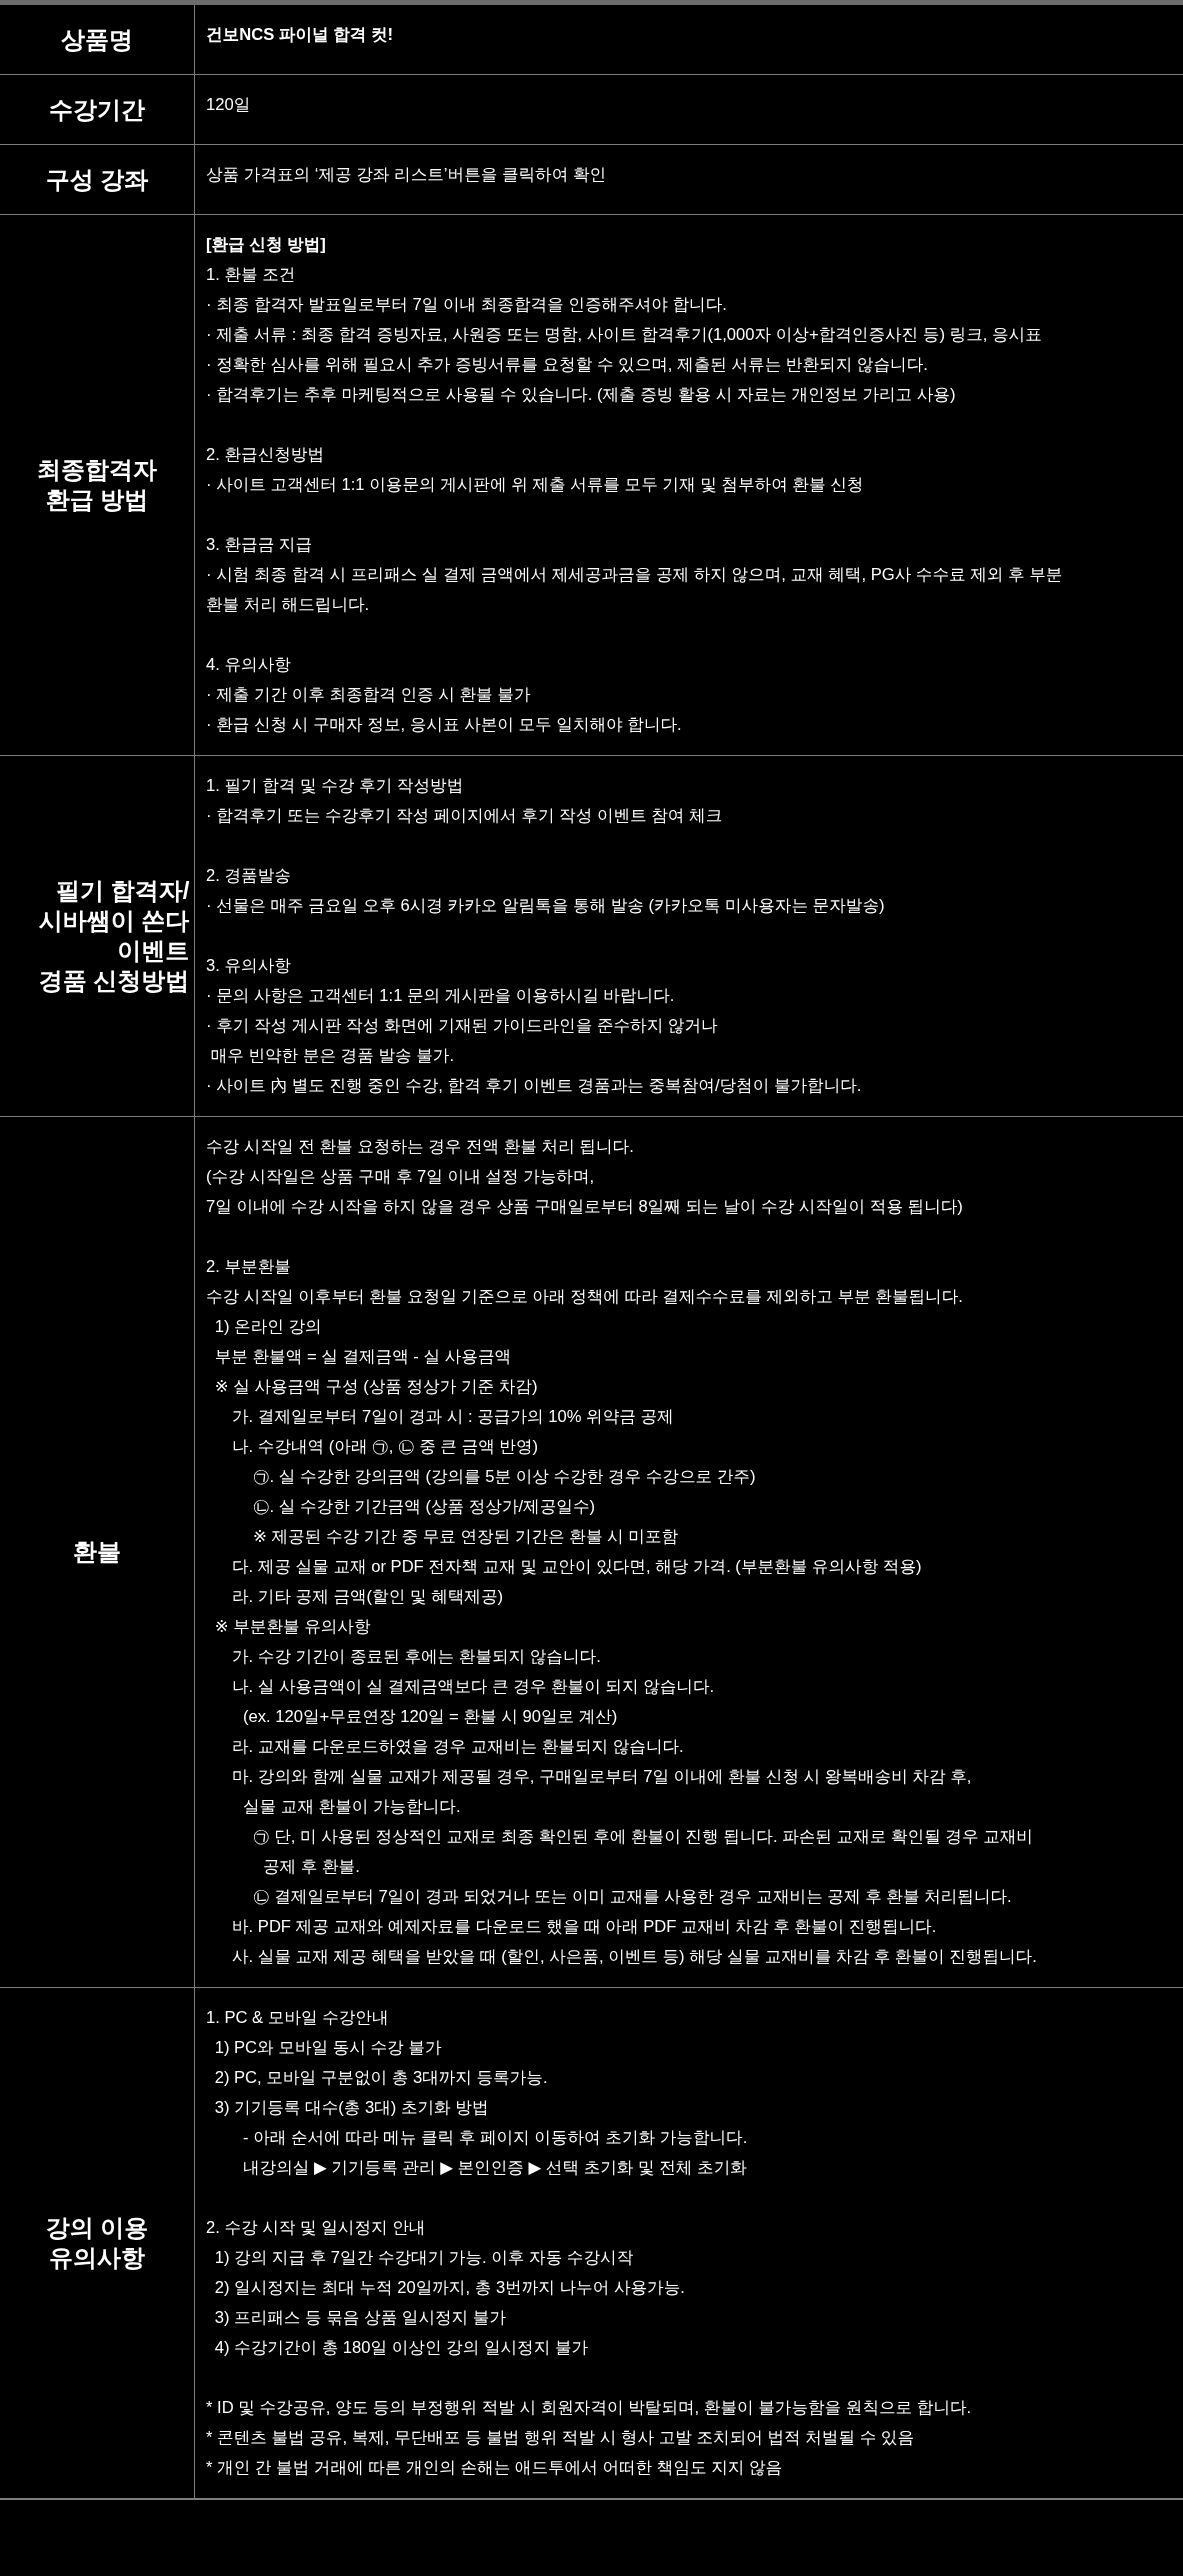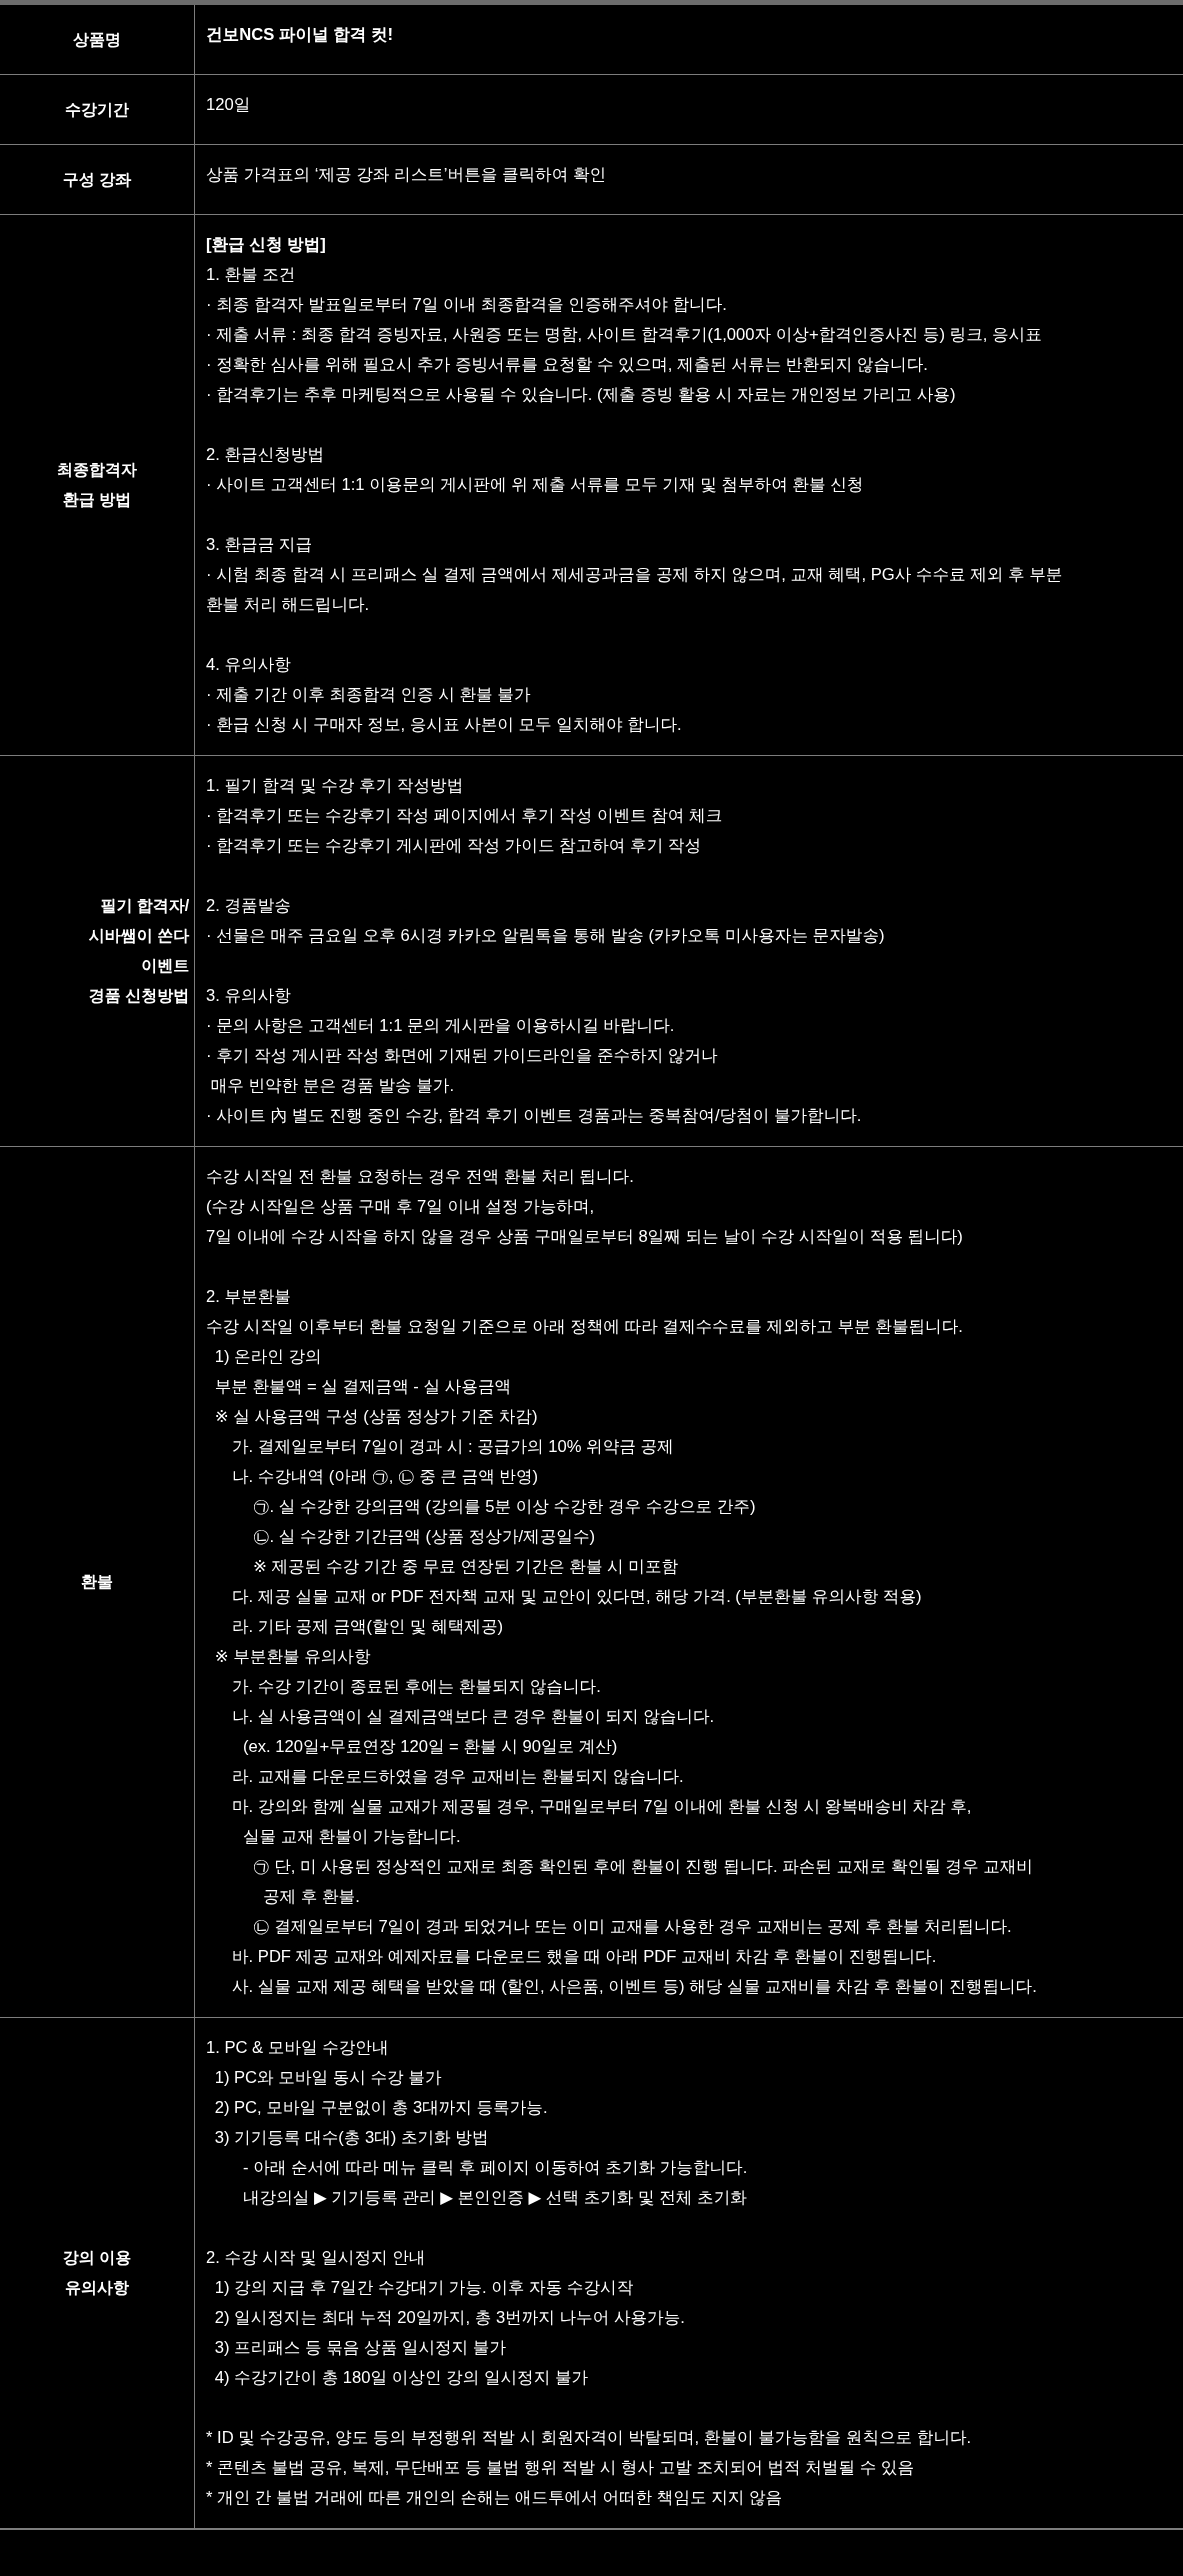--- a/index.html
+++ b/index.html
@@ -11,21 +11,21 @@
   }
   .row{display:flex;border-bottom:1.6px solid #7d7d7d;align-items:stretch;}
   .row:last-child{border-bottom:none;}
   .label-cell{
     flex:0 0 195px;width:195px;box-sizing:border-box;
     border-right:1.6px solid #7d7d7d;
     display:flex;flex-direction:column;justify-content:center;align-items:center;
     padding:8px 4.7px;
   }
   .label-cell.left{align-items:flex-end;padding-left:7px;}
-  .label-line{font-size:16px;font-weight:700;line-height:30px;white-space:nowrap;}
+  .label-line{font-size:24px;font-weight:700;line-height:30px;white-space:nowrap;}
   .content-cell{flex:1 1 auto;box-sizing:border-box;padding:15px 14px 15px 11px;min-width:0;}
   .content-cell.vcenter{display:flex;flex-direction:column;}
   .line{font-size:16.6px;font-weight:400;line-height:30px;min-height:30px;white-space:pre-wrap;}
   .line.bold{font-weight:700;}
   .ind-1{padding-left:8.7px;}
   .ind-2{padding-left:26px;}
   .ind-3{padding-left:37px;}
   .ind-4{padding-left:47px;}
   .ind-5{padding-left:57px;}
 </style>
@@ -86,21 +86,20 @@
       <div class="row">
         <div class="label-cell left">
           <div class="label-line">필기 합격자/</div>
           <div class="label-line">시바쌤이 쏜다</div>
           <div class="label-line">이벤트</div>
           <div class="label-line">경품 신청방법</div>
         </div>
         <div class="content-cell">
           <div class="line">1. 필기 합격 및 수강 후기 작성방법</div>
           <div class="line">· 합격후기 또는 수강후기 작성 페이지에서 후기 작성 이벤트 참여 체크</div>
-          <div class="line">· 합격후기 또는 수강후기 게시판에 작성 가이드 참고하여 후기 작성</div>
           <div class="line"></div>
           <div class="line">2. 경품발송</div>
           <div class="line">· 선물은 매주 금요일 오후 6시경 카카오 알림톡을 통해 발송 (카카오톡 미사용자는 문자발송)</div>
           <div class="line"></div>
           <div class="line">3. 유의사항</div>
           <div class="line">· 문의 사항은 고객센터 1:1 문의 게시판을 이용하시길 바랍니다.</div>
           <div class="line">· 후기 작성 게시판 작성 화면에 기재된 가이드라인을 준수하지 않거나</div>
           <div class="line"> 매우 빈약한 분은 경품 발송 불가.</div>
           <div class="line">· 사이트 內 별도 진행 중인 수강, 합격 후기 이벤트 경품과는 중복참여/당첨이 불가합니다.</div>
         </div>

